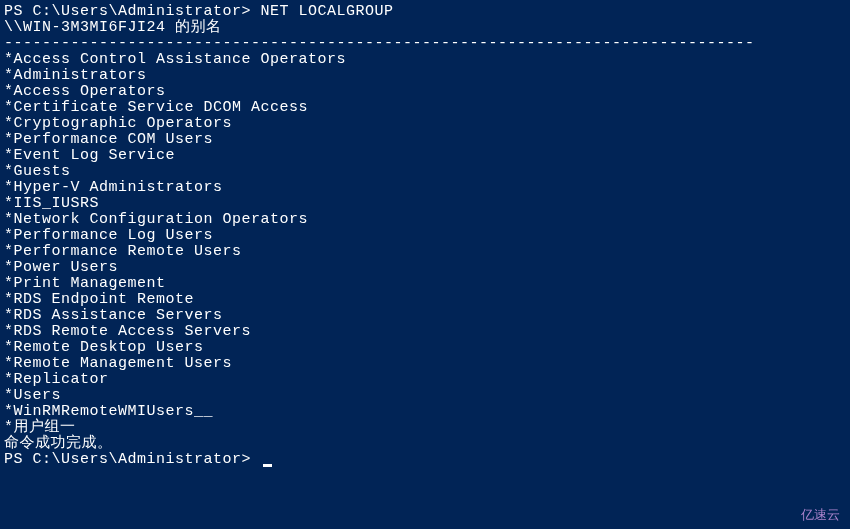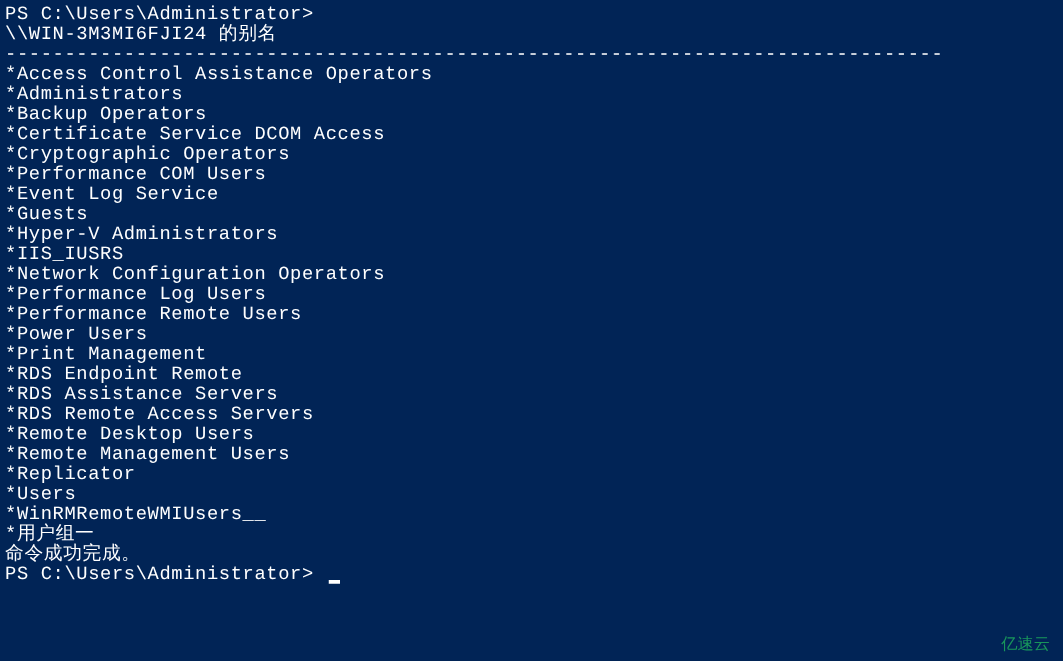--- a/index.html
+++ b/index.html
@@ -33,37 +33,37 @@
       background: #ffffff;
       margin-left: 2px;
       margin-top: 12px;
       vertical-align: bottom;
     }
     .watermark {
       position: absolute;
       bottom: 6px;
       right: 10px;
       font-size: 13px;
-      color: #22c55e;
+      color: #f0abfc;
       opacity: 0.7;
       font-family: sans-serif;
       letter-spacing: 0;
     }
   </style>
 </head>
 <body>
 
-<div class="line prompt-line"><span>PS C:\Users\Administrator&gt;</span><span> </span></div>
+<div class="line prompt-line"><span>PS C:\Users\Administrator&gt;</span><span> </span><span>NET LOCALGROUP</span></div>
 <div class="line"></div>
 <div class="line">\\WIN-3M3MI6FJI24 的别名</div>
 <div class="line"></div>
 <div class="line">-------------------------------------------------------------------------------</div>
 <div class="line">*Access Control Assistance Operators</div>
 <div class="line">*Administrators</div>
-<div class="line">*Backup Operators</div>
+<div class="line">*Access Operators</div>
 <div class="line">*Certificate Service DCOM Access</div>
 <div class="line">*Cryptographic Operators</div>
 <div class="line">*Performance COM Users</div>
 <div class="line">*Event Log Service</div>
 <div class="line">*Guests</div>
 <div class="line">*Hyper-V Administrators</div>
 <div class="line">*IIS_IUSRS</div>
 <div class="line">*Network Configuration Operators</div>
 <div class="line">*Performance Log Users</div>
 <div class="line">*Performance Remote Users</div>

